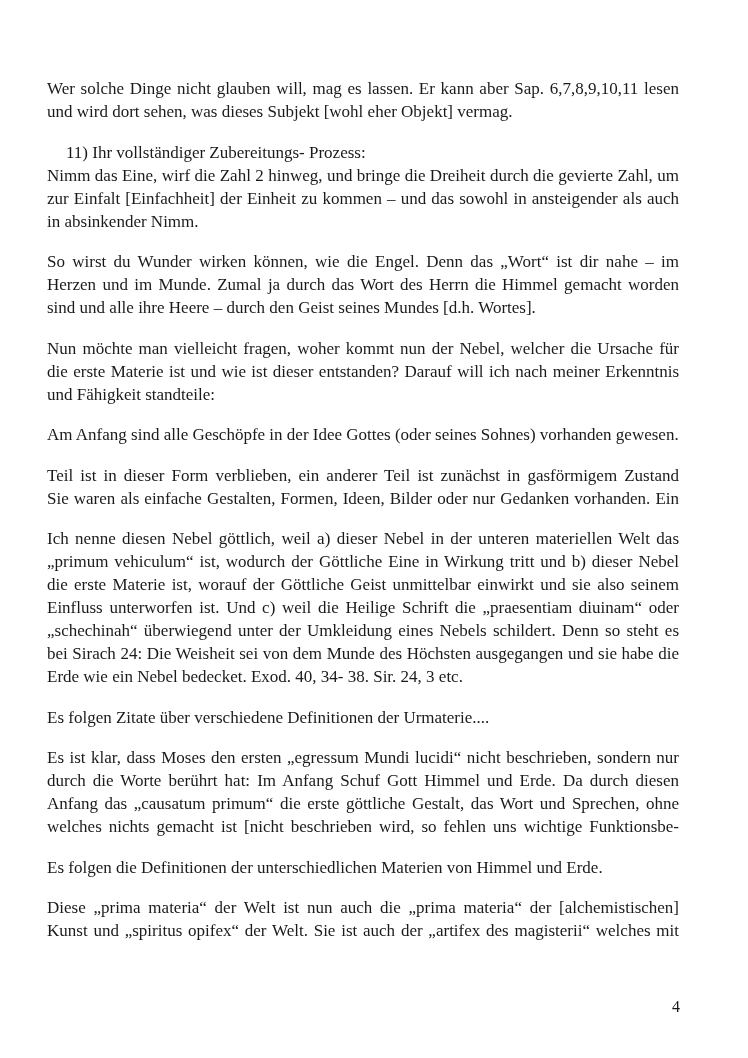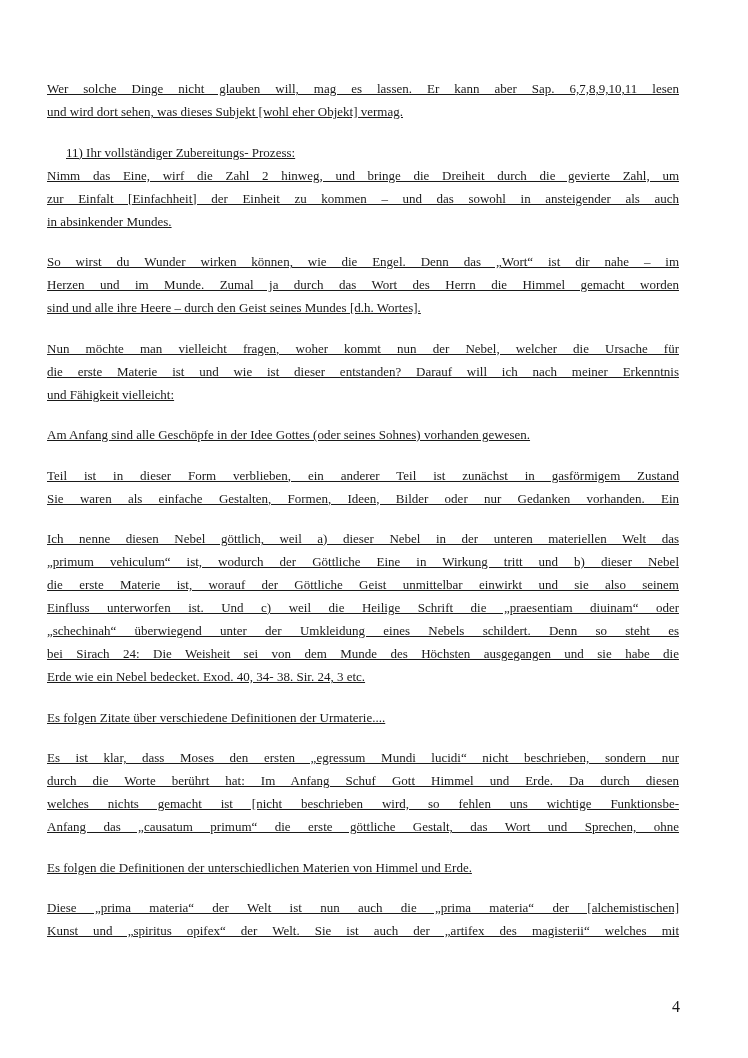--- a/index.html
+++ b/index.html
@@ -16,25 +16,24 @@
       color: #1a1a1a;
     }
     .page {
       position: absolute;
       left: 47px;
       top: 77px;
       width: 632px;
     }
     .para {
       margin: 0 0 17.5px 0;
-      font-size: 13px;
+      font-size: 17px;
       line-height: 23px;
       text-align: justify;
       hyphens: manual;
-      text-decoration: underline;
     }
     .line {
       display: block;
       text-align: justify;
       text-align-last: justify;
       white-space: nowrap;
       overflow: visible;
     }
     .line.last {
       text-align-last: left;
@@ -62,33 +61,33 @@
 
   <p class="para">
     <span class="line">Wer solche Dinge nicht glauben will, mag es lassen. Er kann aber Sap. 6,7,8,9,10,11 lesen</span>
     <span class="line last">und wird dort sehen, was dieses Subjekt [wohl eher Objekt] vermag.</span>
   </p>
 
   <p class="para">
     <span class="heading-line">11) Ihr vollständiger Zubereitungs- Prozess:</span>
     <span class="line">Nimm das Eine, wirf die Zahl 2 hinweg, und bringe die Dreiheit durch die gevierte Zahl, um</span>
     <span class="line">zur Einfalt  [Einfachheit] der Einheit zu kommen – und das sowohl in ansteigender als auch</span>
-    <span class="line last">in absinkender Mundes.</span>
+    <span class="line last">in absinkender Nimm.</span>
   </p>
 
   <p class="para">
     <span class="line">So wirst du Wunder wirken können, wie die Engel. Denn das „Wort“ ist dir nahe – im</span>
     <span class="line">Herzen und im Munde.  Zumal ja durch das Wort des Herrn die Himmel gemacht worden</span>
     <span class="line last">sind und alle ihre Heere – durch den Geist seines Mundes [d.h. Wortes].</span>
   </p>
 
   <p class="para">
     <span class="line">Nun möchte man vielleicht fragen, woher kommt nun der Nebel, welcher die Ursache für</span>
     <span class="line">die erste Materie ist und wie ist dieser entstanden? Darauf will ich nach meiner Erkenntnis</span>
-    <span class="line last">und Fähigkeit vielleicht:</span>
+    <span class="line last">und Fähigkeit standteile:</span>
   </p>
 
   <p class="para">
     <span class="line last">Am Anfang sind alle Geschöpfe in der Idee Gottes (oder seines Sohnes) vorhanden gewesen.</span>
   </p>
 
   <p class="para">
     <span class="line">Teil ist in dieser Form verblieben, ein anderer Teil ist zunächst in gasförmigem Zustand</span>
     <span class="line">Sie waren als einfache Gestalten, Formen, Ideen, Bilder oder nur Gedanken vorhanden. Ein</span>
   </p>
@@ -103,22 +102,22 @@
     <span class="line last">Erde wie ein Nebel bedecket.  Exod. 40, 34- 38. Sir. 24, 3 etc.</span>
   </p>
 
   <p class="para">
     <span class="line last">Es folgen Zitate über verschiedene Definitionen der Urmaterie....</span>
   </p>
 
   <p class="para">
     <span class="line">Es ist klar, dass Moses den ersten „egressum Mundi lucidi“ nicht beschrieben, sondern nur</span>
     <span class="line">durch die Worte berührt hat: Im Anfang Schuf Gott Himmel und Erde. Da durch diesen</span>
+    <span class="line">Anfang das „causatum primum“ die erste göttliche Gestalt, das Wort und Sprechen, ohne</span>
     <span class="line">welches nichts gemacht ist [nicht beschrieben wird, so fehlen uns wichtige Funktionsbe-</span>
-    <span class="line">Anfang das „causatum primum“ die erste göttliche Gestalt, das Wort und Sprechen, ohne</span>
   </p>
 
   <p class="para">
     <span class="line last">Es folgen die Definitionen der unterschiedlichen Materien von Himmel und Erde.</span>
   </p>
 
   <p class="para">
     <span class="line">Diese „prima materia“ der Welt ist nun auch die „prima materia“ der [alchemistischen]</span>
     <span class="line">Kunst und „spiritus opifex“ der Welt. Sie ist auch der „artifex des magisterii“ welches mit</span>
   </p>

